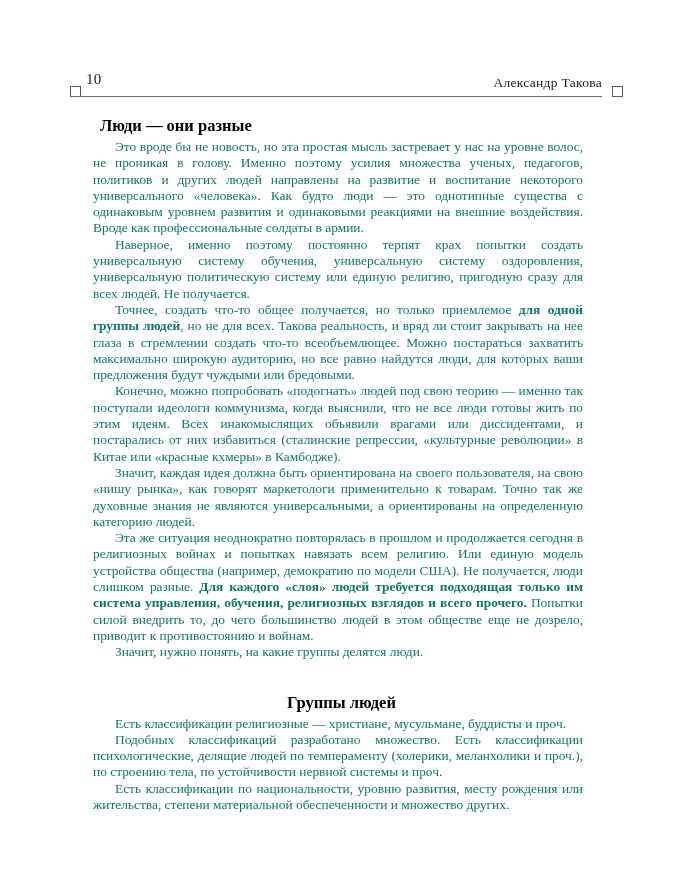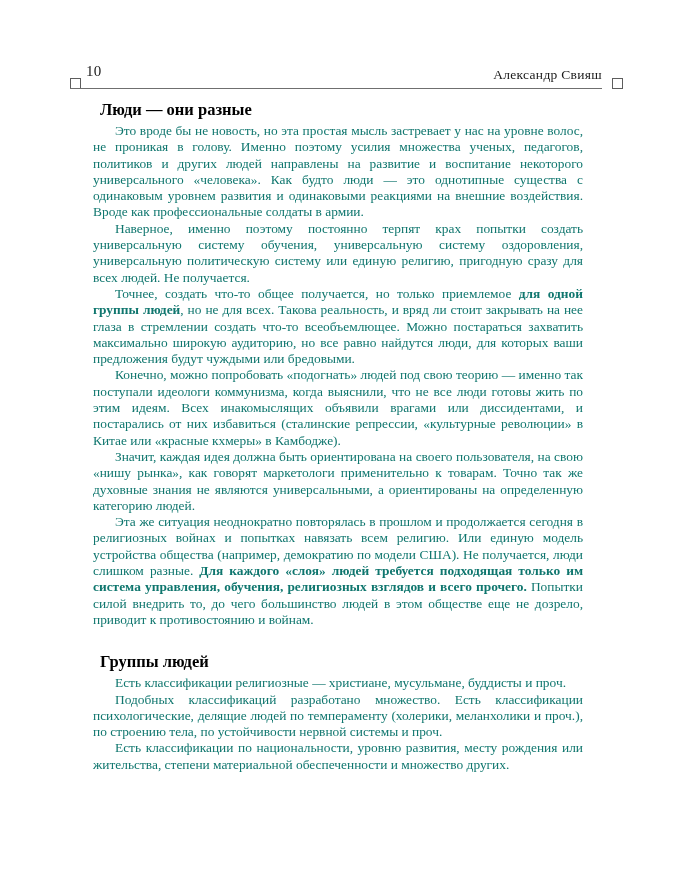--- a/index.html
+++ b/index.html
@@ -10,21 +10,21 @@
   body {
     width: 674px;
     height: 895px;
     font-family: "Liberation Serif", serif;
     color: #111111;
     position: relative;
     overflow: hidden;
   }
   .page {
     position: absolute;
-    left: 0; top: 0;
+    left: 0; top: 8px;
     width: 674px;
     height: 648px;
     background: #ffffff;
   }
   .header-rule {
     position: absolute;
     left: 70px;
     top: 88px;
     width: 532px;
     border-bottom: 1px solid #6f6f6f;
@@ -70,26 +70,27 @@
     font-size: 16.5px;
     font-weight: bold;
     margin: 0 0 3px 0;
     padding: 0;
     color: #000000;
   }
   h2.section-title span.sec-text {
     display: inline;
   }
   .sec-wrap {
-    margin-top: 0;
+    margin-top: 8px;
     margin-bottom: 2px;
     padding-left: 7px;
   }
   .sec-wrap.second {
-    margin-top: 24px;
+    margin-top: 32px;
+    text-align: center;
   }
   p.para {
     margin: 0;
     padding: 0;
     font-size: 13.4px;
     line-height: 16.3px;
     text-align: justify;
     text-indent: 22px;
     color: #0f766e;
     hyphens: none;
@@ -99,36 +100,37 @@
 </head>
 <body>
 
 <div class="page">
 
   <div class="corner corner-left"></div>
   <div class="corner corner-right"></div>
   <div class="header-rule"></div>
 
   <div class="page-number">10</div>
-  <div class="author">Александр Свияш</div>
+  <div class="author">Александр Такова</div>
 
   <div class="content">
 
     <div class="sec-wrap">
       <h2 class="section-title">
         <span class="sec-text">Люди — они разные</span>
       </h2>
     </div>
     <div>
       <p class="para"><span>Это вроде бы не новость, но эта простая мысль застревает у нас на уровне волос, не проникая в голову. Именно поэтому усилия множества ученых, педагогов, политиков и других людей направлены на развитие и воспитание некоторого универсального «человека». Как будто люди — это однотипные существа с одинаковым уровнем развития и одинаковыми реакциями на внешние воздействия. Вроде как профессиональные солдаты в армии.</span></p>
       <p class="para"><span>Наверное, именно поэтому постоянно терпят крах попытки создать универсальную систему обучения, универсальную систему оздоровления, универсальную политическую систему или единую религию, пригодную сразу для всех людей. Не получается.</span></p>
       <p class="para"><span>Точнее, создать что-то общее получается, но только приемлемое </span><b>для одной группы людей</b><span>, но не для всех. Такова реальность, и вряд ли стоит закрывать на нее глаза в стремлении создать что-то всеобъемлющее. Можно постараться захватить максимально широкую аудиторию, но все равно найдутся люди, для которых ваши предложения будут чуждыми или бредовыми.</span></p>
       <p class="para"><span>Конечно, можно попробовать «подогнать» людей под свою теорию — именно так поступали идеологи коммунизма, когда выяснили, что не все люди готовы жить по этим идеям. Всех инакомыслящих объявили врагами или диссидентами, и постарались от них избавиться (сталинские репрессии, «культурные революции» в Китае или «красные кхмеры» в Камбодже).</span></p>
       <p class="para"><span>Значит, каждая идея должна быть ориентирована на своего пользователя, на свою «нишу рынка», как говорят маркетологи применительно к товарам. Точно так же духовные знания не являются универсальными, а ориентированы на определенную категорию людей.</span></p>
       <p class="para"><span>Эта же ситуация неоднократно повторялась в прошлом и продолжается сегодня в религиозных войнах и попытках навязать всем религию. Или единую модель устройства общества (например, демократию по модели США). Не получается, люди слишком разные. </span><b>Для каждого «слоя» людей требуется подходящая только им система управления, обучения, религиозных взглядов и всего прочего.</b><span> Попытки силой внедрить то, до чего большинство людей в этом обществе еще не дозрело, приводит к противостоянию и войнам.</span></p>
+      <p class="para"><span>Значит, нужно понять, на какие группы делятся люди.</span></p>
     </div>
 
     <div class="sec-wrap second">
       <h2 class="section-title">
         <span class="sec-text">Группы людей</span>
       </h2>
     </div>
     <div>
       <p class="para"><span>Есть классификации религиозные — христиане, мусульмане, буддисты и проч.</span></p>
       <p class="para"><span>Подобных классификаций разработано множество. Есть классификации психологические, делящие людей по темпераменту (холерики, меланхолики и проч.), по строению тела, по устойчивости нервной системы и проч.</span></p>

